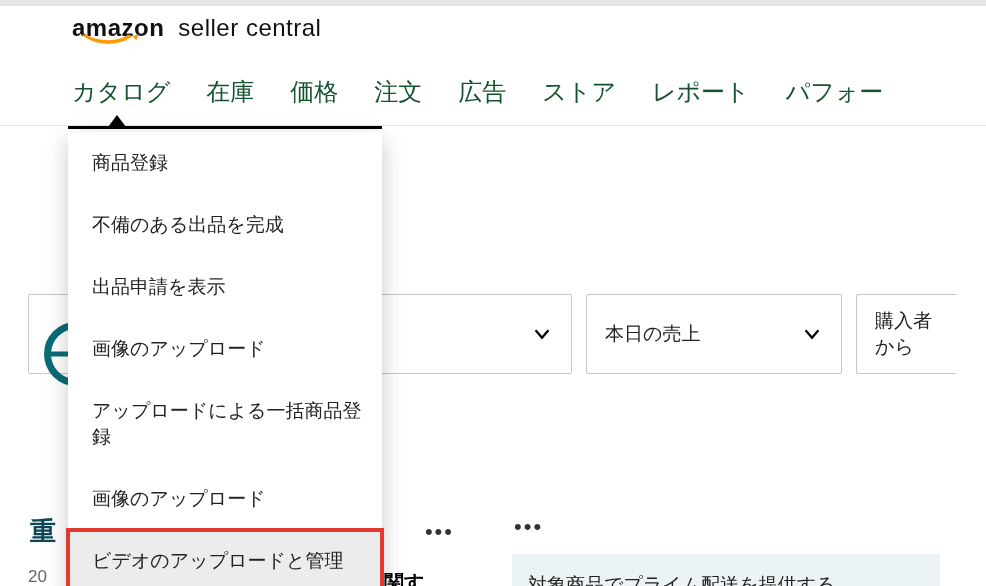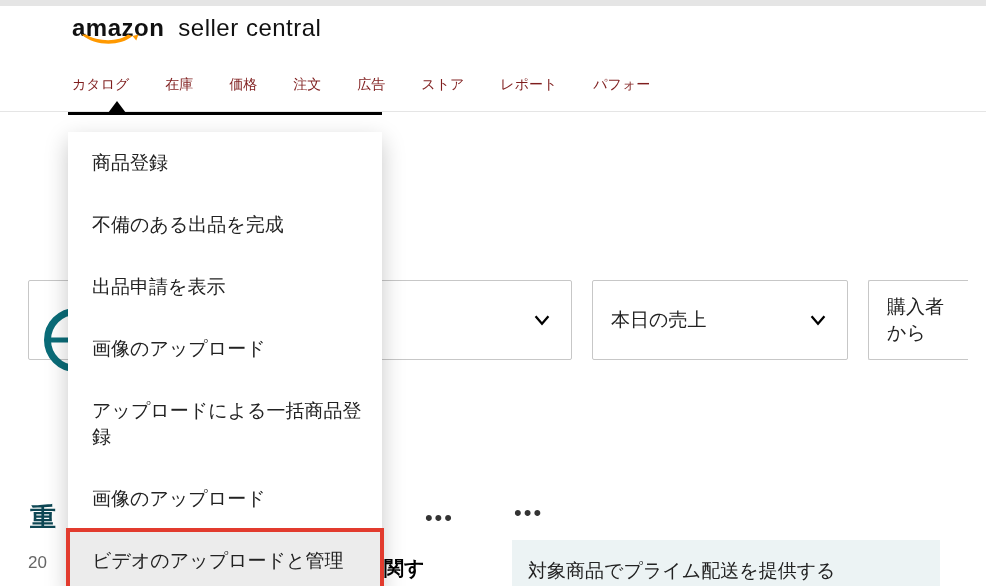--- a/index.html
+++ b/index.html
@@ -8,31 +8,31 @@
 
   
   .logo-bar { padding: 8px 0 8px 72px; }
   .logo { display: inline-flex; font-size: 24px; letter-spacing: .5px; color: #111; }
   .logo-amazon { font-weight: 800; position: relative; }
   .logo-amazon .smile { position:absolute; left:2px; bottom:-3px; width:72px; height:12px; }
   .logo-amazon .smile svg { width:100%; height:100%; display:block; }
   .logo-rest { font-weight: 400; margin-left: 14px; }
 
   
-  .main-nav { display: flex; gap: 36px; padding: 26px 0 18px 72px; font-size: 14px; color: #7f1d1d; position: relative; }
+  .main-nav { display: flex; gap: 36px; padding: 26px 0 18px 72px; font-size: 24px; color: #14532d; position: relative; }
   .main-nav .nav-item { cursor: pointer; white-space: nowrap; }
   .nav-sep { position:absolute; left:0; right:0; bottom:0; height:1px; background:#e5e5e5; }
   .nav-pointer { position:absolute; left:108px; bottom:-1px; width:0; height:0; border-left:9px solid transparent; border-right:9px solid transparent; border-bottom:12px solid #000; }
   .nav-underline { position:absolute; left:68px; bottom:-3px; width:314px; height:3px; background:#000; }
 
   
   .content { position: relative; padding: 36px 0 0 28px; }
 
   
-  .selectors { display:flex; gap:20px; }
+  .selectors { display:flex; gap:14px; }
   .sel-box { border:1px solid #c7c7c7; border-radius:2px; height:80px; display:flex; align-items:center; justify-content:space-between; padding:0 18px; font-size:19px; color:#222; }
   
   .sel-1 { width:544px; }
   .sel-2 { width:256px; }
   .sel-3 { width:100px; border-right:none; border-top-right-radius:0; border-bottom-right-radius:0;font-family:Liberation Serif, serif; }
   .chev { width:22px; height:22px; }
   .chev svg { width:100%; height:100%; display:block; }
   
   .globe { position:absolute; left:44px; top:196px; width:64px; height:64px; border:7px solid #0a6c78; border-radius:50%; z-index:1; }
   .globe::before, .globe::after { content:""; position:absolute; background:#0a6c78; }

